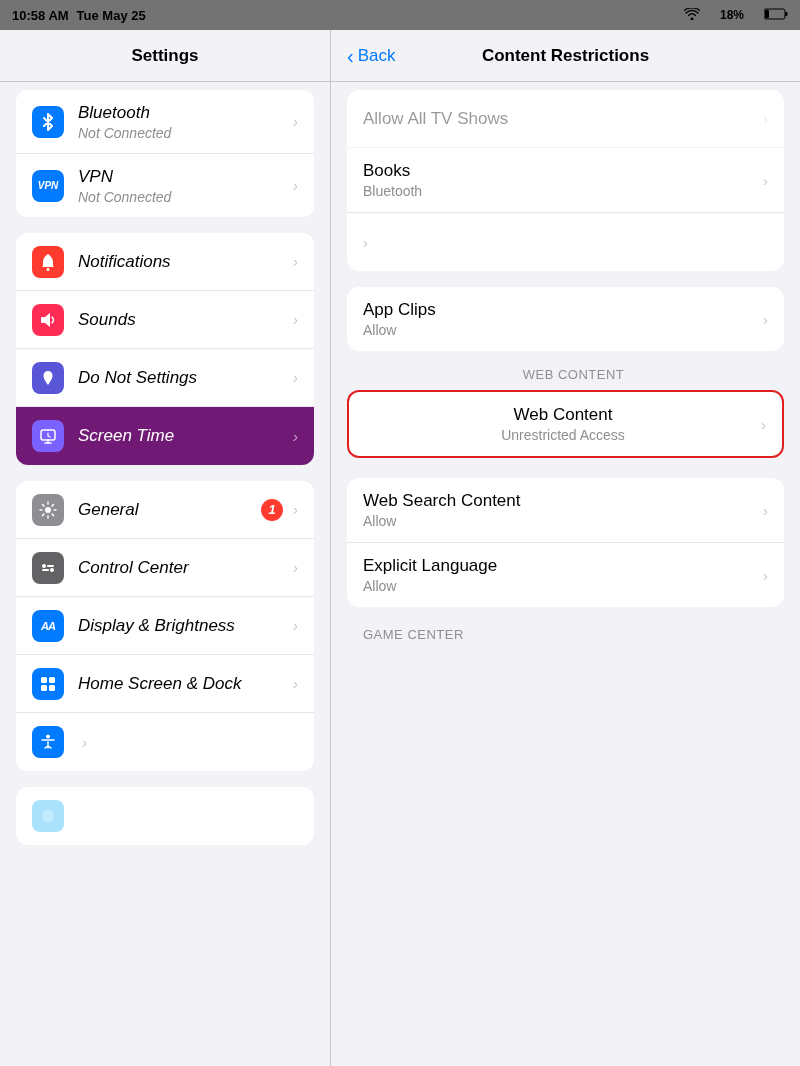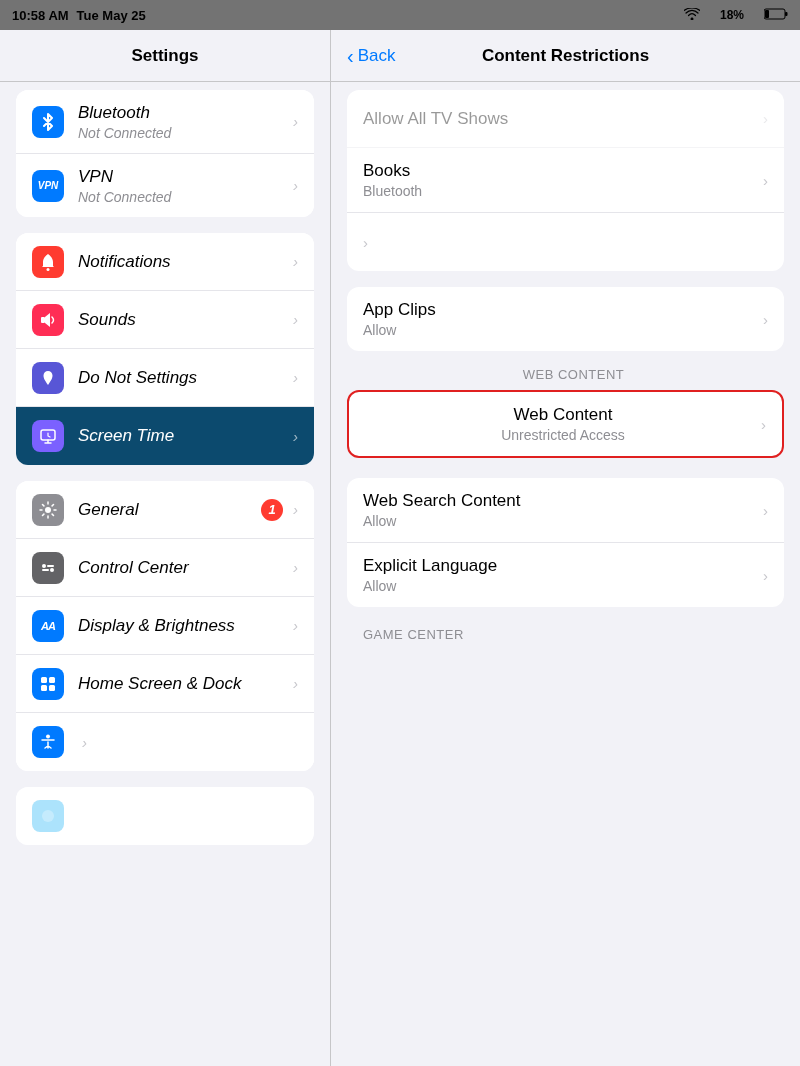--- a/index.html
+++ b/index.html
@@ -76,21 +76,21 @@
       border-bottom: 1px solid #e5e5ea;
       background: #fff;
       min-height: 58px;
       position: relative;
       cursor: pointer;
     }
     .settings-item:last-child {
       border-bottom: none;
     }
     .settings-item.active {
-      background: #0c4a6e;
+      background: #701a75;
     }
 
     .settings-icon {
       width: 32px;
       height: 32px;
       border-radius: 8px;
       display: flex;
       align-items: center;
       justify-content: center;
       margin-right: 14px;

